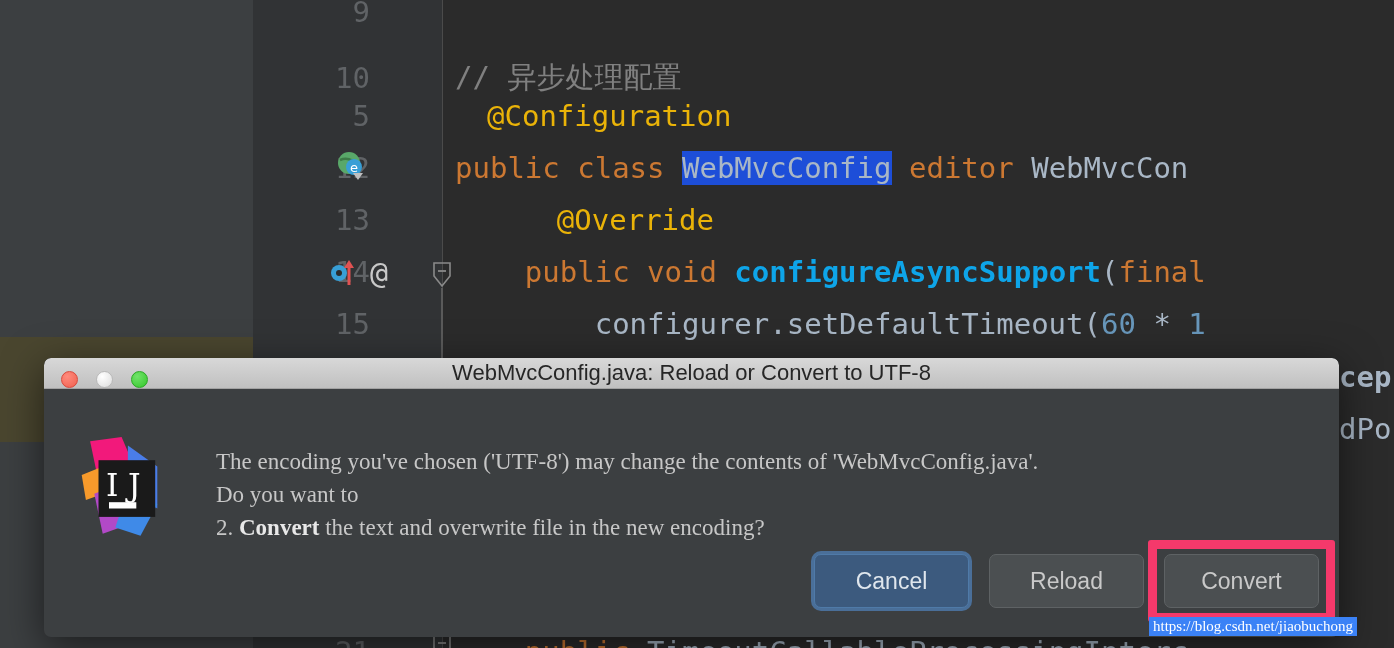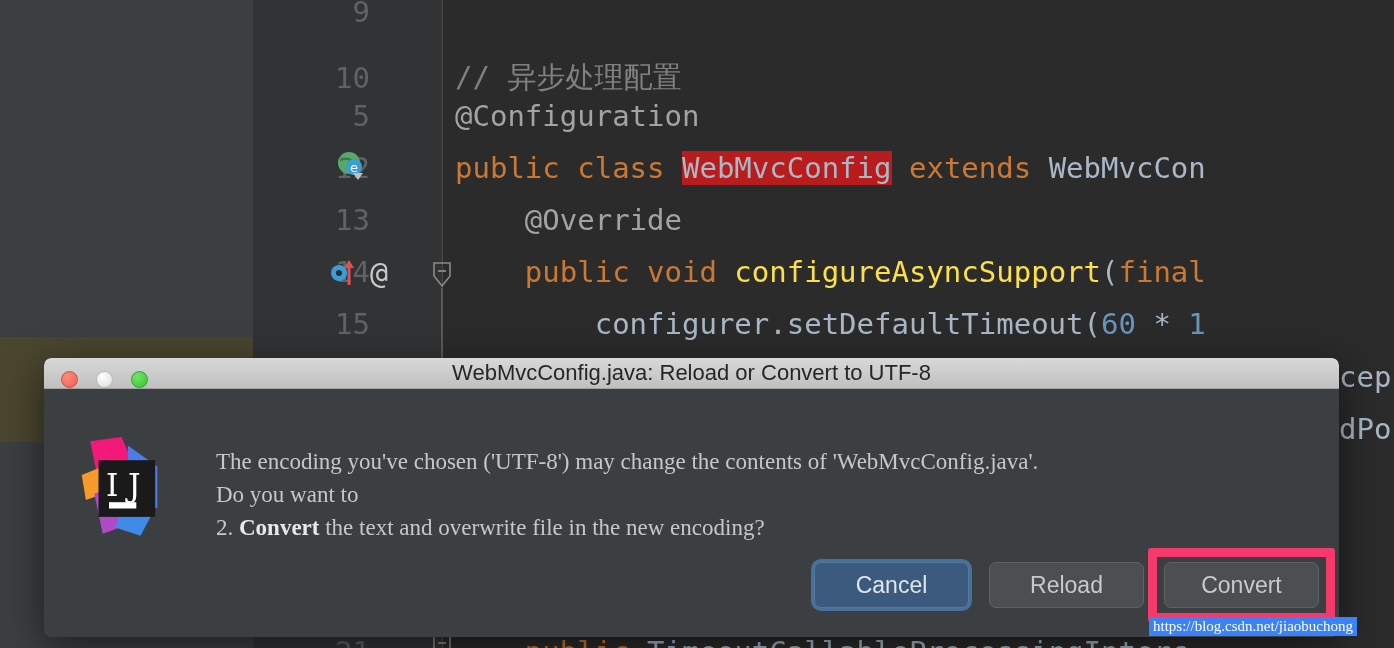--- a/index.html
+++ b/index.html
@@ -49,26 +49,26 @@
     position:absolute; left:0; width:110px; text-align:right;
     color:#606366; font-family:"DejaVu Sans Mono", monospace;
     font-size:29px;
   }
   .code-text {
     position:absolute; left:195px; white-space:pre;
     font-family:"DejaVu Sans Mono", monospace; font-size:29px;
   }
 
   .tok-comment { color:#808080;text-align:center; }
-  .tok-anno    { color:#a3a3a3; }
+  .tok-anno    { color:#eab308;margin-left:32px; }
   .tok-kw      { color:#cc7832; }
   .tok-ident   { color:#a9b7c6; }
-  .tok-method  { color:#fde047; }
+  .tok-method  { color:#0ea5e9;font-weight:bold; }
   .tok-num     { color:#6897bb;text-align:center; }
-  .tok-sel     { background:#b91c1c; color:#a9b7c6; }
+  .tok-sel     { background:#1d4ed8; color:#a9b7c6; }
 
   
   .gutter-icon { position:absolute; }
   .bean-icon { width:30px; height:30px; }
   .override-icon { width:24px; height:30px; }
   .at-icon {
     color:#c8c8c8; font-family:"DejaVu Sans Mono", monospace;
     font-size:30px; line-height:30px;
   }
   .fold-minus {
@@ -117,21 +117,21 @@
     font-family:Liberation Serif, serif;
   }
   .msg b { color:#e8e8e8; font-weight:bold; }
   .msg-line { white-space:nowrap; }
 
   .buttons {
     position:absolute; right:20px; bottom:17px;
     display:flex; align-items:center; gap:20px;
   }
   .btn {
-    height:46px; min-width:155px;
+    height:54px; min-width:155px;
     border-radius:7px;
     display:flex; align-items:center; justify-content:center;
     font-size:23px; font-family:"Liberation Sans", sans-serif;
     color:#c9c9c9;
     background:#4b4f51;
     border:1px solid #5e6264;
     padding:16px 22px;
   }
   .btn-default {
     background:#3c5a7e;
@@ -168,21 +168,21 @@
   <div class="ide-sidebar-edge"></div>
 
   <div class="editor">
     <div class="gutter"></div>
     <div class="gutter-sep"></div>
 
     <div id="code-lines">
         <div class="code-line" style="top: -14px;"><div class="lineno">9</div><div class="code-text"></div></div>
         <div class="code-line" style="top: 52px;"><div class="lineno">10</div><div class="code-text"><span class="tok-comment">// 异步处理配置</span></div></div>
         <div class="code-line" style="top: 90px;"><div class="lineno">5</div><div class="code-text"><span class="tok-anno">@Configuration</span></div></div>
-        <div class="code-line" style="top: 142px;"><div class="lineno">12</div><div class="code-text"><span class="tok-kw">public class </span><span class="tok-sel">WebMvcConfig</span><span class="tok-kw"> extends </span><span class="tok-ident">WebMvcCon</span></div></div>
+        <div class="code-line" style="top: 142px;"><div class="lineno">12</div><div class="code-text"><span class="tok-kw">public class </span><span class="tok-sel">WebMvcConfig</span><span class="tok-kw"> editor </span><span class="tok-ident">WebMvcCon</span></div></div>
         <div class="code-line" style="top: 194px;"><div class="lineno">13</div><div class="code-text"><span class="tok-anno">    @Override</span></div></div>
         <div class="code-line" style="top: 246px;"><div class="lineno">14</div><div class="code-text"><span class="tok-kw">    public void </span><span class="tok-method">configureAsyncSupport</span><span class="tok-ident">(</span><span class="tok-kw">final</span></div></div>
         <div class="code-line" style="top: 298px;"><div class="lineno">15</div><div class="code-text"><span class="tok-ident">        configurer.setDefaultTimeout(</span><span class="tok-num">60</span><span class="tok-ident"> * </span><span class="tok-num">1</span></div></div>
         <div class="code-line" style="top: 626px;"><div class="lineno">21</div><div class="code-text"><span class="tok-kw">    public </span><span class="tok-ident">TimeoutCallableProcessingInterc</span></div></div>
       </div>
 
     <div class="gutter-icon" style="left:76px; top:150px;">
       <svg class="bean-icon" viewBox="0 0 30 30">
         <circle cx="13" cy="13" r="11" fill="#59a869"></circle>
         <path d="M4 10 Q14 6 23 16" stroke="#3d7a47" stroke-width="2.5" fill="none"></path>
@@ -213,21 +213,21 @@
 
     <div class="gutter-icon" style="left:172px; top:634px;">
       <svg class="fold-minus" viewBox="0 0 20 26">
         <path d="M2 1 H18 V14 L10 24 L2 14 Z" fill="none" stroke="#8a8a8a" stroke-width="1.6"></path>
         <path d="M6 9 H14" stroke="#8a8a8a" stroke-width="1.8"></path>
       </svg>
     </div>
   </div>
 
   <div style="position:absolute; left:1339px; top:360px; font-family:'DejaVu Sans Mono', monospace;
-              font-size:29px; color:#a9b7c6; white-space:pre;">cep</div>
+              font-size:29px; color:#a9b7c6; white-space:pre;font-weight:bold;">cep</div>
   <div style="position:absolute; left:1339px; top:412px; font-family:'DejaVu Sans Mono', monospace;
               font-size:29px; color:#a9b7c6; white-space:pre;">dPo</div>
 
   <div class="dialog">
 
     <div class="titlebar">
       <div class="traffic">
         <div class="tl tl-close"></div>
         <div class="tl tl-min"></div>
         <div class="tl tl-max"></div>

